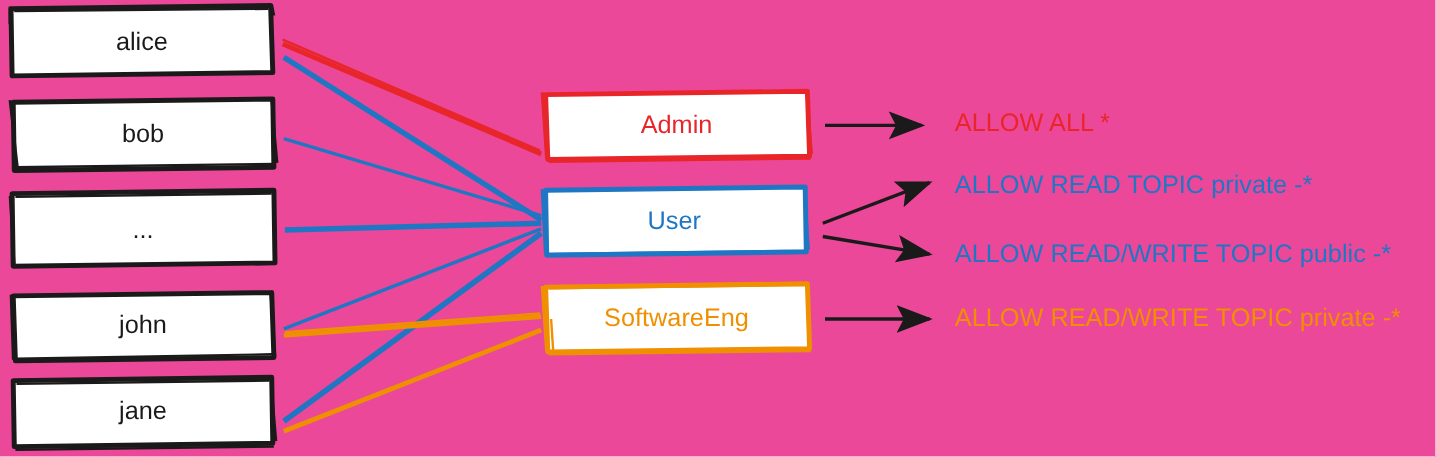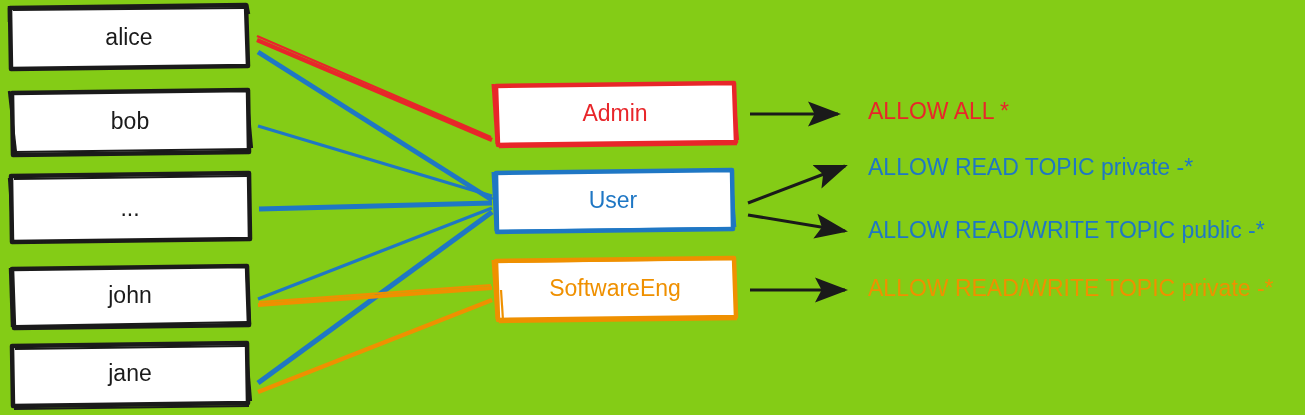--- a/index.html
+++ b/index.html
@@ -7,21 +7,21 @@
     padding: 0;
     background: #ffffff;
   }
   body {
     font-family: "Liberation Sans", sans-serif;
   }
   #canvas {
     position: relative;
     width: 1305px;
     height: 415px;
-    background: #84cc16;
+    background: #ec4899;
     overflow: hidden;
   }
   #diagram-svg {
     position: absolute;
     top: 0;
     left: 0;
     width: 1305px;
     height: 415px;
   }
   .box-label {

